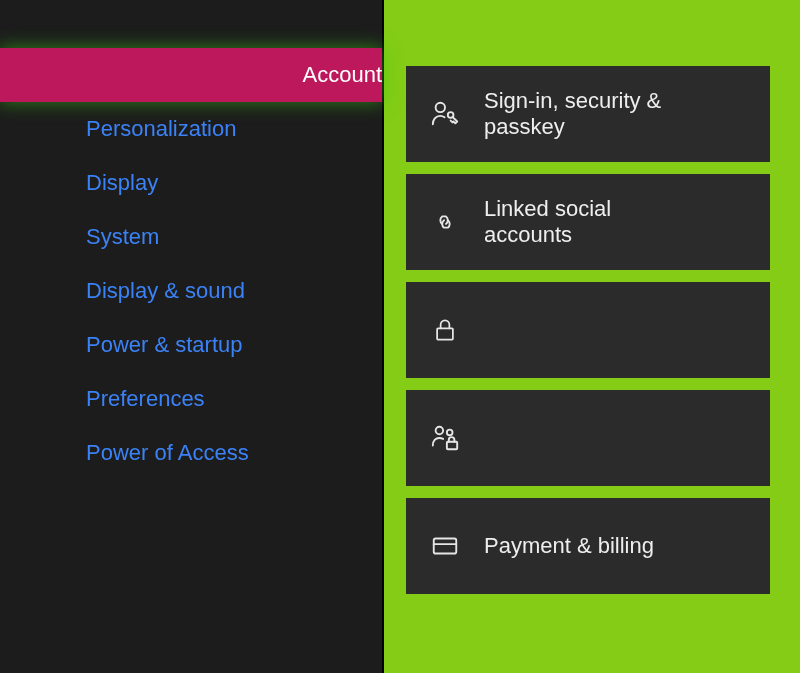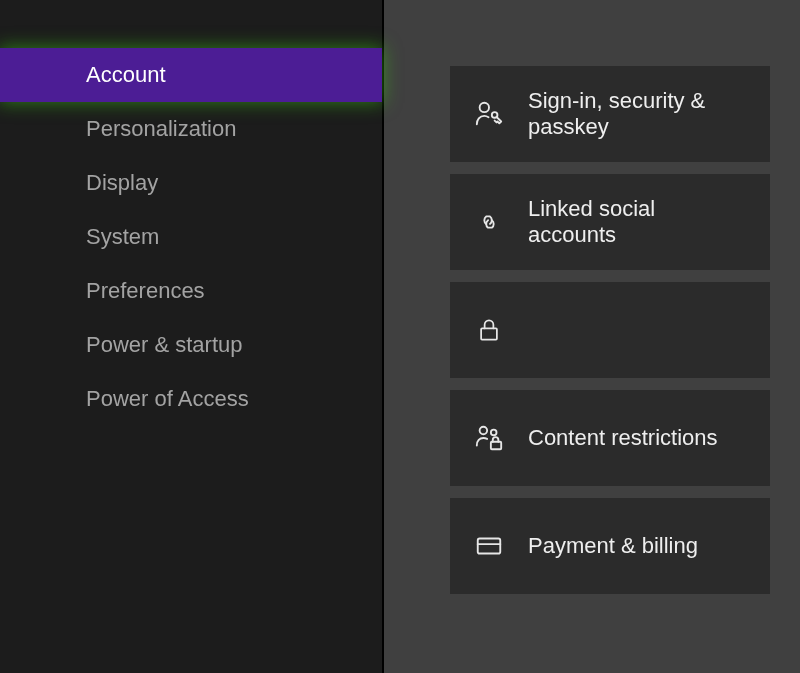--- a/index.html
+++ b/index.html
@@ -19,44 +19,45 @@
     position: absolute;
     left: 382px;
     top: 0;
     width: 2px;
     height: 100%;
     background: #000;
   }
   .content {
     flex: 1;
     height: 100%;
-    background: #404040;
+    background: #84cc16;
     padding-top: 66px;
-    padding-left: 68px;
+    padding-left: 24px;
     padding-right: 30px;
   }
   .sidebar-list {
     list-style: none;
     padding-top: 48px;
   }
   .sidebar-item {
     height: 54px;
     display: flex;
     align-items: center;
     padding-left: 86px;
     font-size: 22px;
-    color: #a3a3a3;
+    color: #3b82f6;
     cursor: pointer;
     position: relative;
   }
   .sidebar-item.selected {
-    background: #4c1d95;
+    background: #be185d;
     color: #fff;
     box-shadow: 0 0 18px 1px rgba(60, 200, 20, 0.55);
     z-index: 1;
+    justify-content: flex-end;
   }
   .tile {
     height: 96px;
     margin-bottom: 12px;
     background: #2b2b2b;
     display: flex;
     align-items: center;
     padding-left: 22px;
     cursor: pointer;
   }
@@ -94,24 +95,27 @@
     <li class="sidebar-item">
       <span>Personalization</span>
     </li>
     <li class="sidebar-item">
       <span>Display</span>
     </li>
     <li class="sidebar-item">
       <span>System</span>
     </li>
     <li class="sidebar-item">
-      <span>Preferences</span>
+      <span>Display &amp; sound</span>
     </li>
     <li class="sidebar-item">
       <span>Power &amp; startup</span>
+    </li>
+    <li class="sidebar-item">
+      <span>Preferences</span>
     </li>
     <li class="sidebar-item">
       <span>Power of Access</span>
     </li>
   </ul>
 </div>
 
 <div class="divider"></div>
 
 <div class="content">
@@ -150,21 +154,20 @@
   <div class="tile">
     <span class="tile-icon">
       <svg viewBox="0 0 32 32" width="30" height="30">
         <circle cx="10" cy="8" r="4"></circle>
         <path d="M3 24c0-5 3-8 7-8 2 0 3 .5 4 1"></path>
         <circle cx="21" cy="10" r="3"></circle>
         <rect x="18" y="20" width="11" height="8" rx="1"></rect>
         <path d="M20 20v-2a3 3 0 0 1 6 0v2"></path>
       </svg>
     </span>
-    <span class="tile-label">Content restrictions</span>
   </div>
 
   <div class="tile">
     <span class="tile-icon">
       <svg viewBox="0 0 32 32" width="30" height="30">
         <rect x="4" y="8" width="24" height="16" rx="2"></rect>
         <line x1="4" y1="14" x2="28" y2="14"></line>
       </svg>
     </span>
     <span class="tile-label">Payment &amp; billing</span>

